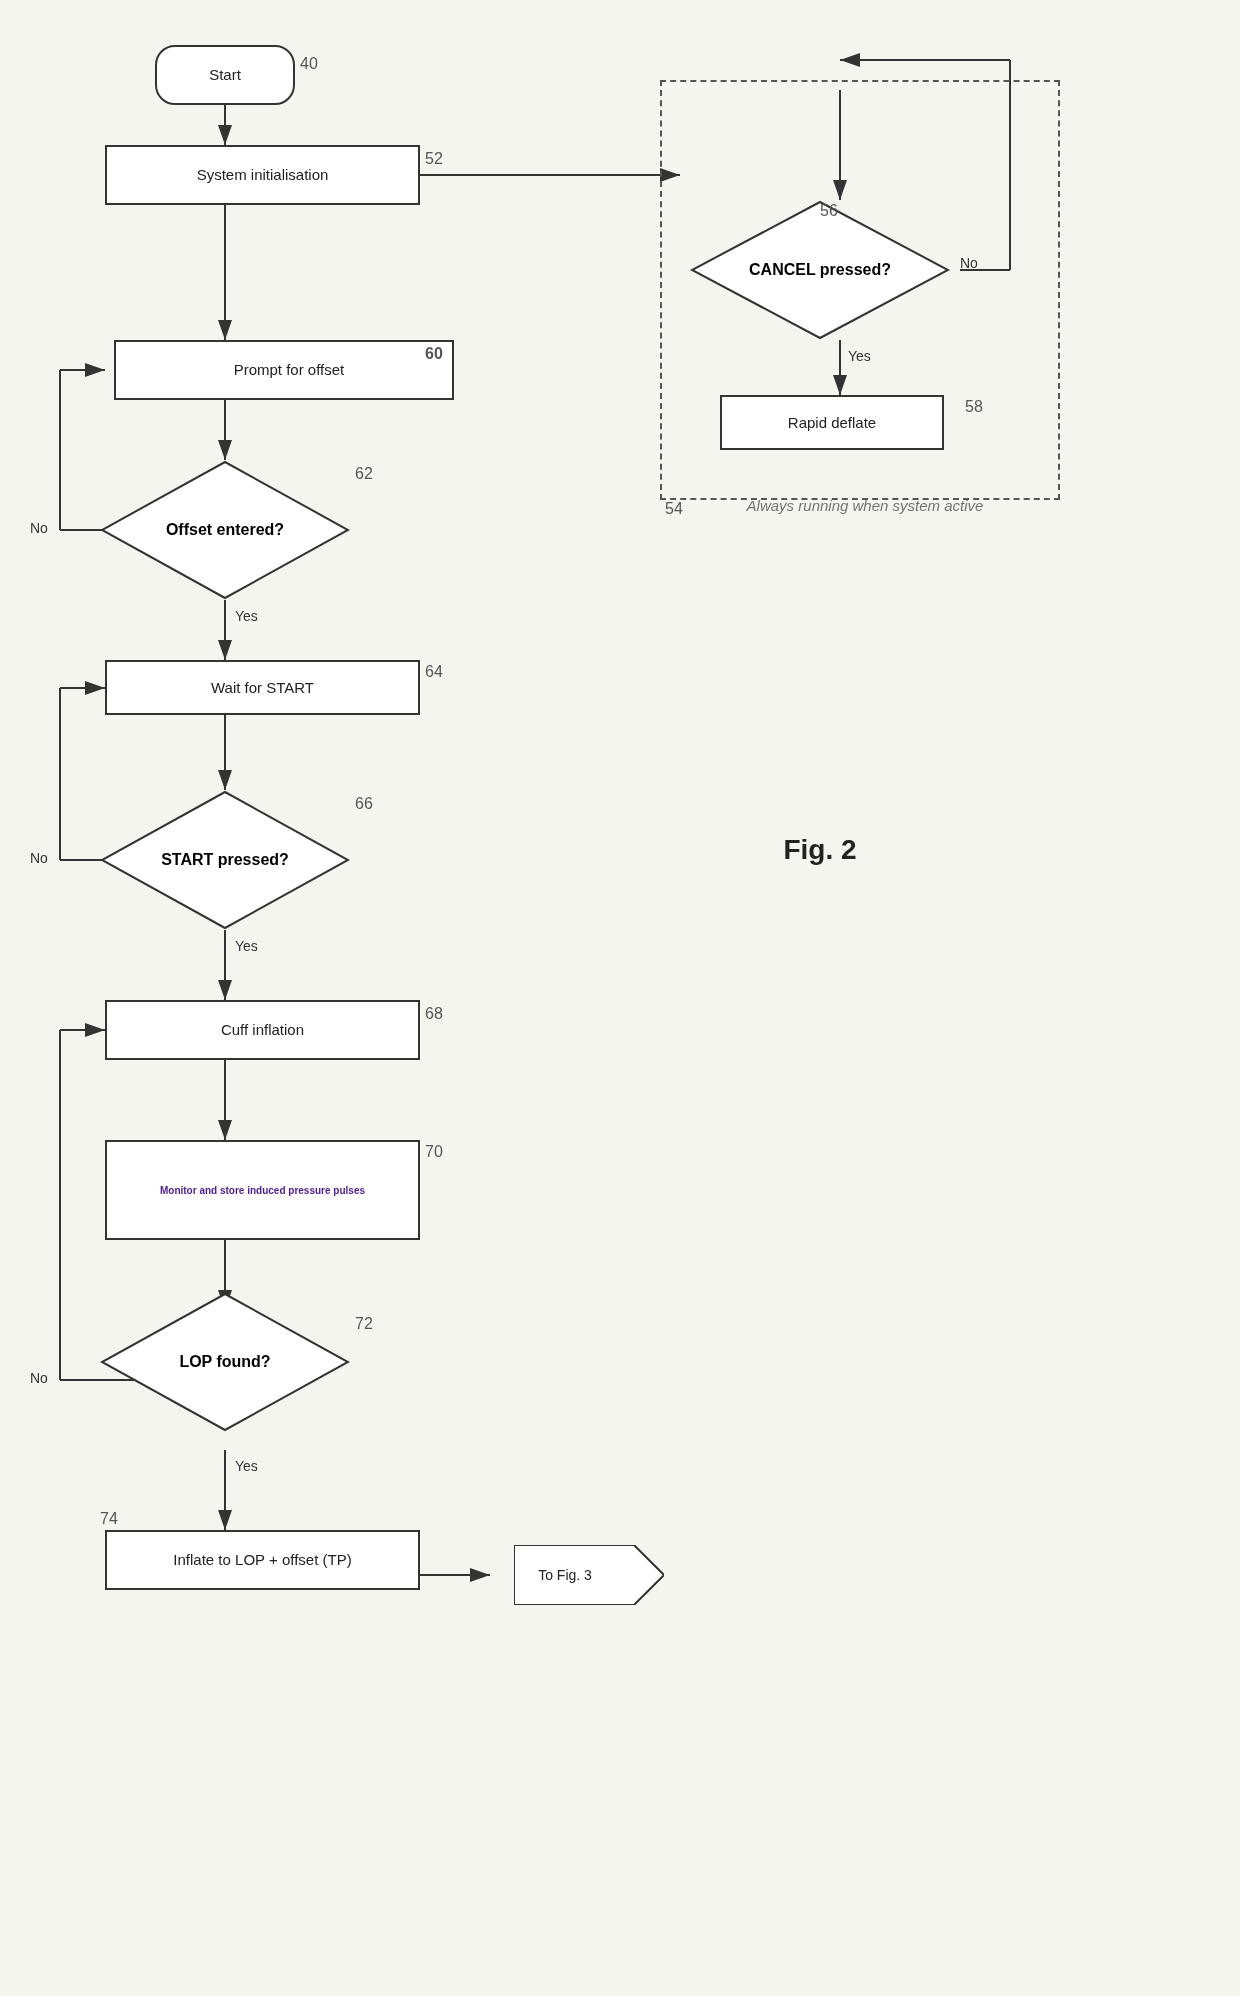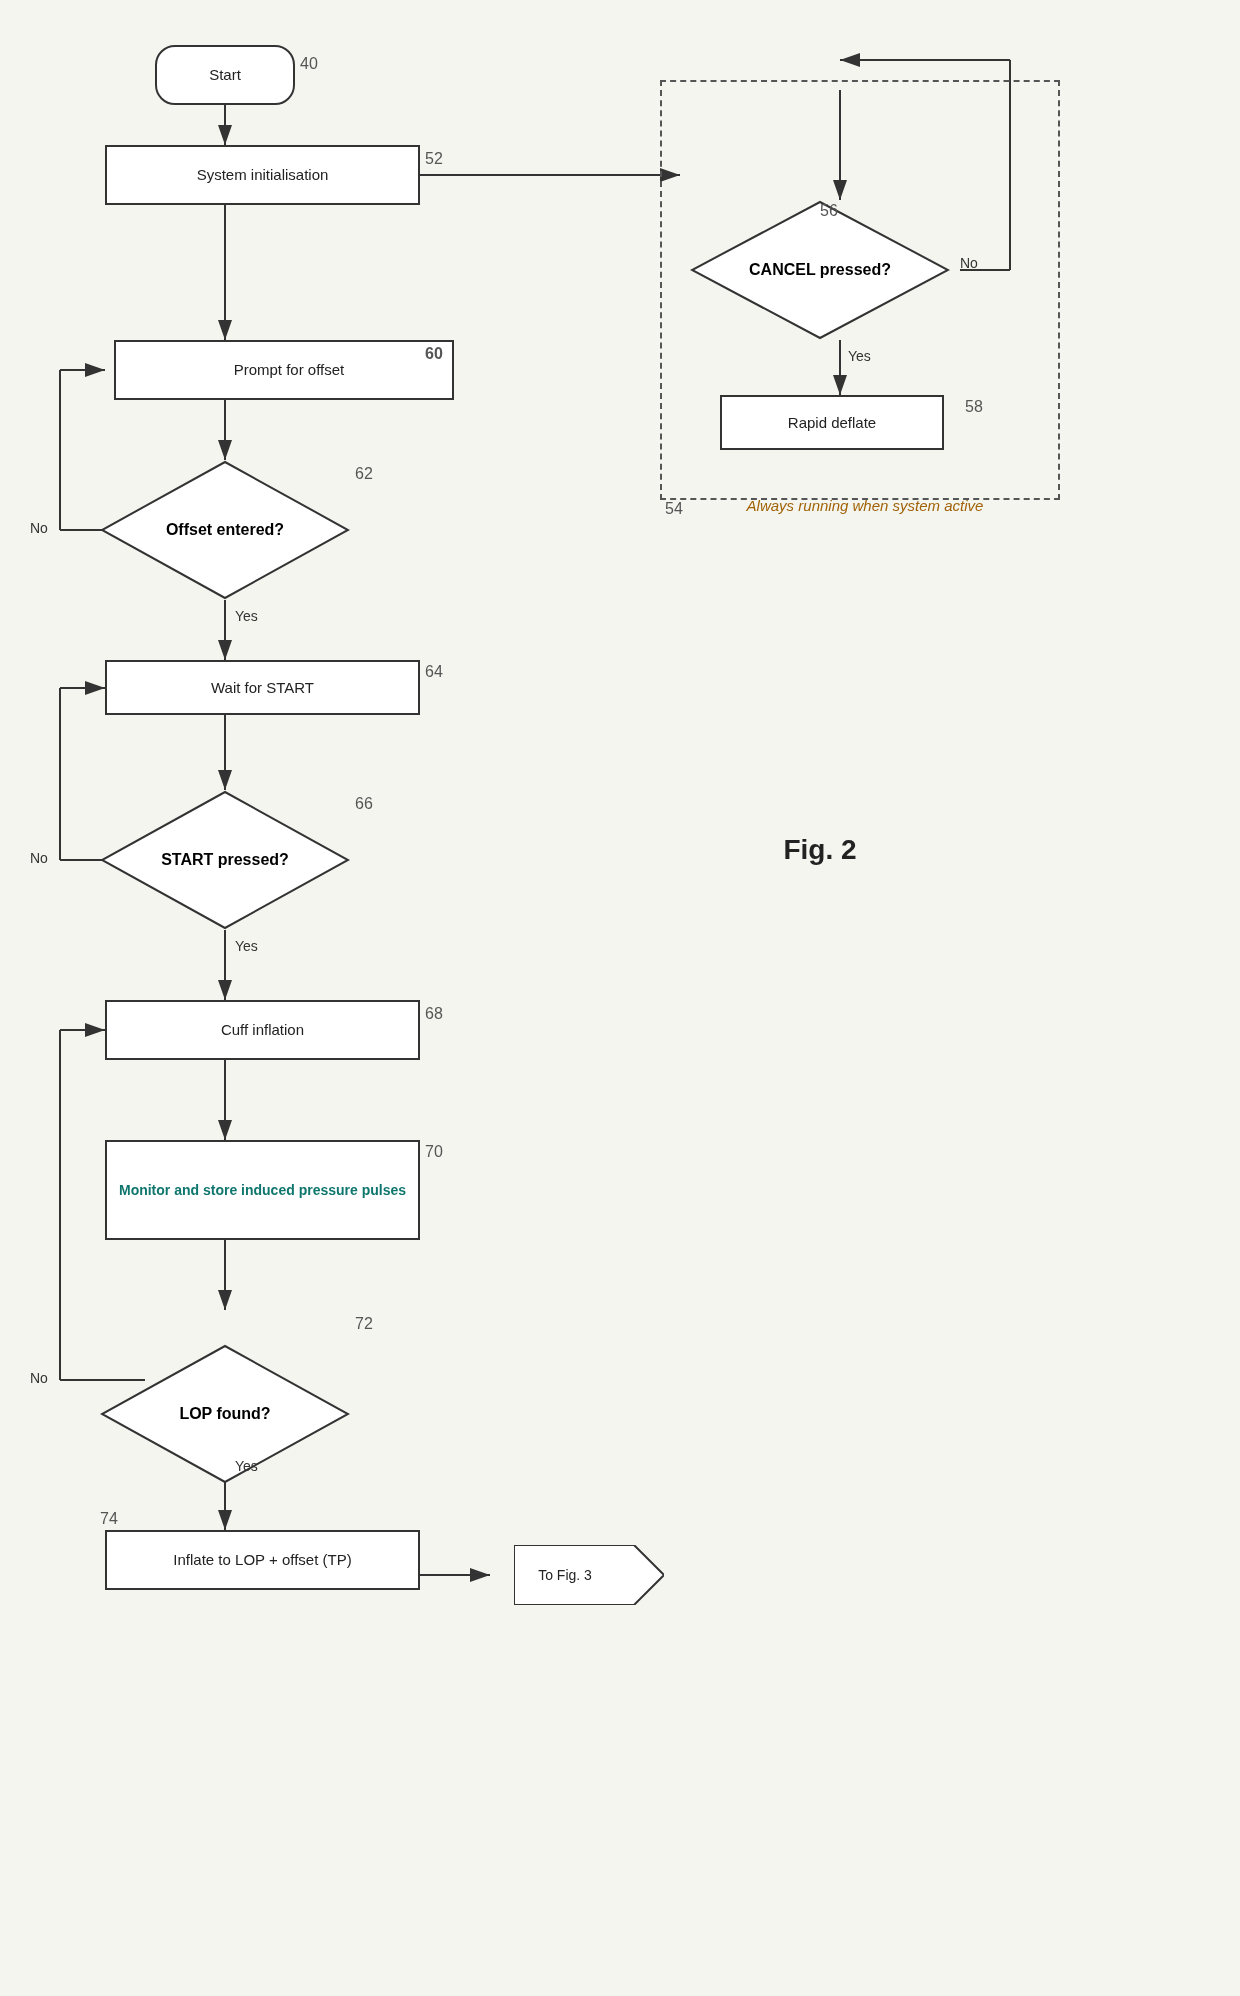--- a/index.html
+++ b/index.html
@@ -80,22 +80,22 @@
       font-family: 'Brush Script MT', cursive, Arial;
     }
 
     .node-text {
       font-size: 15px;
       color: #222;
       line-height: 1.3;
     }
 
     .node-text-bold {
-      font-size: 14px;
-      color: #0f766e;
+      font-size: 10px;
+      color: #4c1d95;
       line-height: 1.3;
       font-weight: bold;
     }
 
     
     .svg-overlay {
       position: absolute;
       top: 0; left: 0;
       width: 1240px;
       height: 1996px;
@@ -104,21 +104,21 @@
 
     .dashed-box {
       position: absolute;
       border: 2px dashed #555;
       background: transparent;
     }
 
     .italic-text {
       font-style: italic;
       font-size: 15px;
-      color: #a16207;
+      color: #737373;
       text-align: center;
     }
 
     .fig-label {
       font-size: 28px;
       font-weight: bold;
       color: #222;
     }
 
     .pentagon {
@@ -252,21 +252,21 @@
   <div class="shape rect" style="left:105px; top:1000px; width:315px; height:60px;">
     <span class="node-text">Cuff inflation</span>
   </div>
   <span class="step-number" style="left:425px; top:1005px;">68</span>
 
   <div class="shape rect" style="left:105px; top:1140px; width:315px; height:100px;">
     <span class="node-text-bold">Monitor and store induced pressure pulses</span>
   </div>
   <span class="step-number" style="left:425px; top:1143px;">70</span>
 
-  <div class="shape diamond" style="left:100px; top:1344px; width:250px; height:140px;">
+  <div class="shape diamond" style="left:100px; top:1292px; width:250px; height:140px;">
     <div class="diamond-inner">
       <svg viewBox="0 0 250 140" xmlns="http://www.w3.org/2000/svg">
         <polygon points="125,2 248,70 125,138 2,70" fill="white" stroke="#333" stroke-width="2"></polygon>
       </svg>
       <span class="diamond-text">LOP found?</span>
     </div>
   </div>
   <span class="step-number" style="left:355px; top:1315px;">72</span>
 
   <span class="arrow-label" style="left:30px; top:1370px;">No</span>

